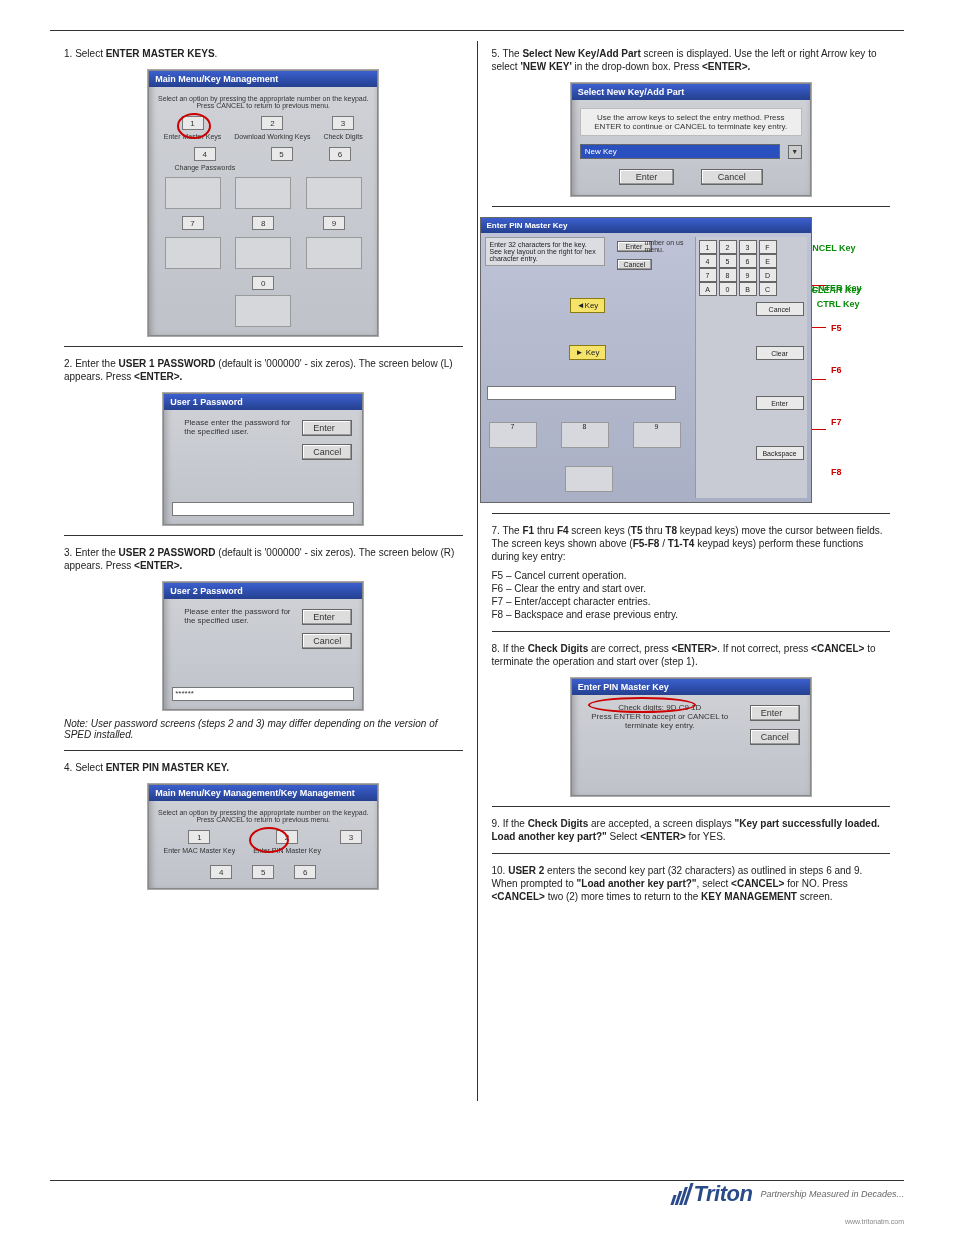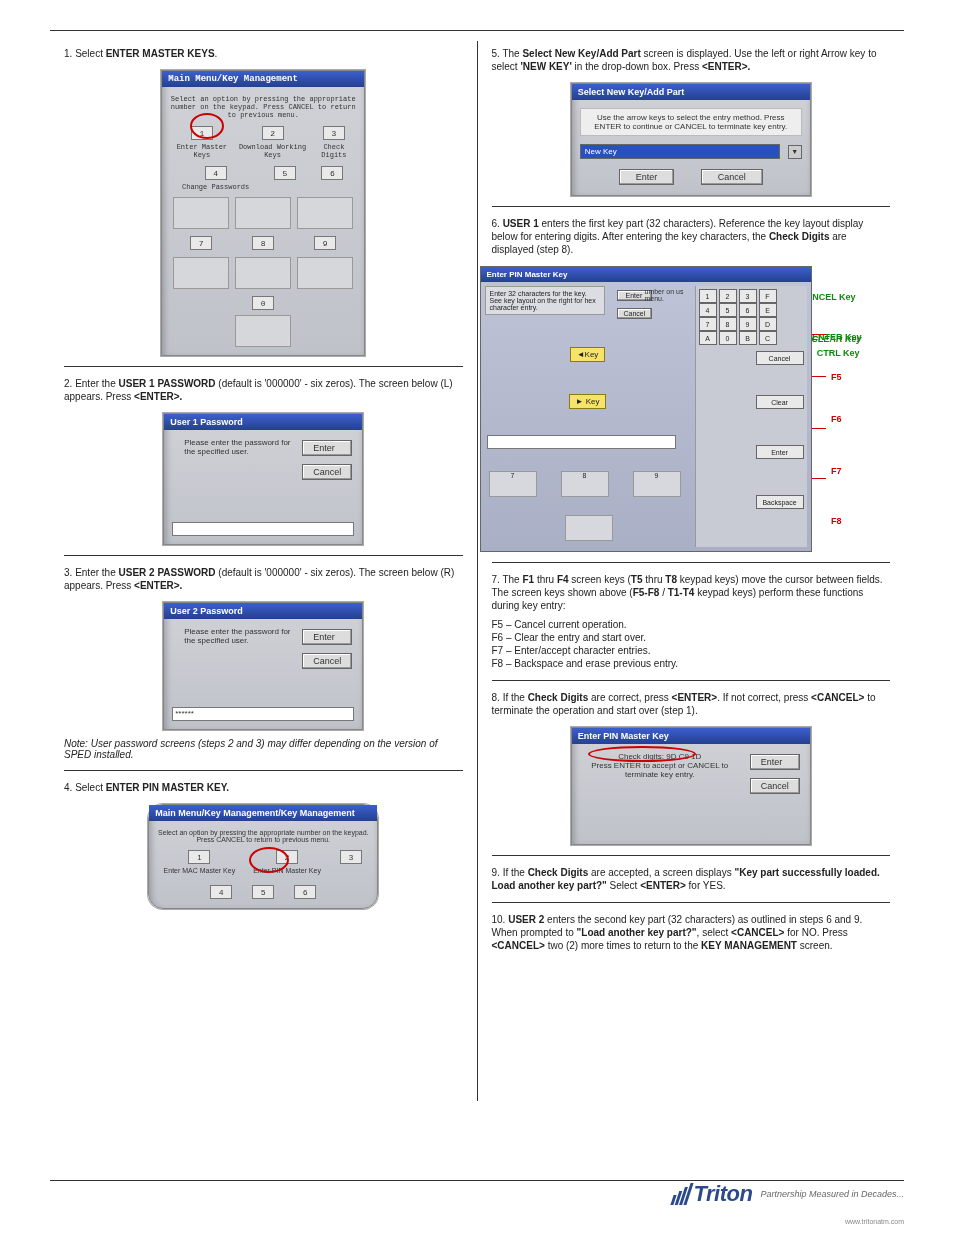--- a/index.html
+++ b/index.html
@@ -23,35 +23,35 @@
   .grid3 { display:flex; gap:18px; justify-content:center; }
   .cell { text-align:center; }
   .celllab { font-size:7px; margin-top:2px; color:#333; }
   .textfield { background:#fff; border:1px solid #777; height:14px; }
   .centered { text-align:center; }
 
   
   .circle-ann { position:absolute; border:2px solid #cc0000; border-radius:50%; pointer-events:none; }
 
   
-  .win1 { width:204px; position:relative;font-family:Liberation Mono, monospace; }
+  .win1 { width:230px; position:relative; }
   .win1 .row { display:flex; justify-content:space-around; margin:6px 0; }
   .win1 .emptyrow { display:flex; justify-content:space-around; margin:6px 0; }
   .win1 .emptycell { width:56px; height:32px; border:1px solid #999; background:#d6d7db; }
   .win1 .singlecell { width:56px; height:32px; border:1px solid #999; background:#d6d7db; margin:0 auto; }
 
   
   .winpw { width:200px; }
   .winpw .pwinner { display:flex; gap:6px; }
   .winpw .pwlabel { flex:1; font-size:8px;margin-left:12px; }
   .winpw .pwbtns { display:flex; flex-direction:column; gap:4px; }
   .winpw .pwfield { background:#fff; height:14px; border:1px solid #777; margin-top:28px; }
 
   
-  .win4 { width:230px; position:relative;border-radius:15px; }
+  .win4 { width:230px; position:relative; }
 
   
   .win5 { width:240px; }
   .win5 .dd { display:flex; align-items:center; gap:8px; justify-content:center; margin:8px 0;border-radius:6px; }
   .win5 .ddbox { flex:1; background:#2a4fbf; color:#fff; font-size:8px; padding:2px 4px; border:1px solid #666; }
   .win5 .ddarrow { width:14px; height:14px; background:#ccc; border:1px solid #666; display:flex; align-items:center; justify-content:center; font-size:7px; }
 
   
   .win6wrap { position:relative; width:360px; margin-left:-12px; }
   .win6 { width:332px; background:linear-gradient(#bfc4d8,#a9afc4); border:1px solid #666; position:relative; }
@@ -228,23 +228,20 @@
           <div class="centered">
             <span class="btn" style="padding:2px 16px;">Enter</span>
             <span style="display:inline-block;width:18px;"></span>
             <span class="btn" style="padding:2px 16px;">Cancel</span>
           </div>
         </div>
       </div>
 
       <div class="section-sep"></div>
 
-      <div class="step-text">
-        <span>6. </span><b>USER 1</b><span> enters the first key part (32 characters). Reference the key layout display below for entering digits. After entering the key characters, the </span><b>Check Digits</b><span> are displayed (step 8).</span>
-      </div>
 
       <div class="win6wrap">
 
         <span class="ann green" style="top:-18px; right:-16px;">CANCEL Key</span>
         <span class="ann green" style="top:24px; right:-22px;font-style:italic;">CLEAR Key</span>
         <span class="ann green" style="top:22px; right:-22px;">ENTER Key</span>
         <span class="ann green" style="top:38px; right:-20px;">CTRL Key</span>
         <span class="ann red" style="top:62px; right:-2px;">F5</span>
         <span class="ann red" style="top:104px; right:-2px;">F6</span>
         <span class="ann red" style="top:156px; right:-2px;">F7</span>

